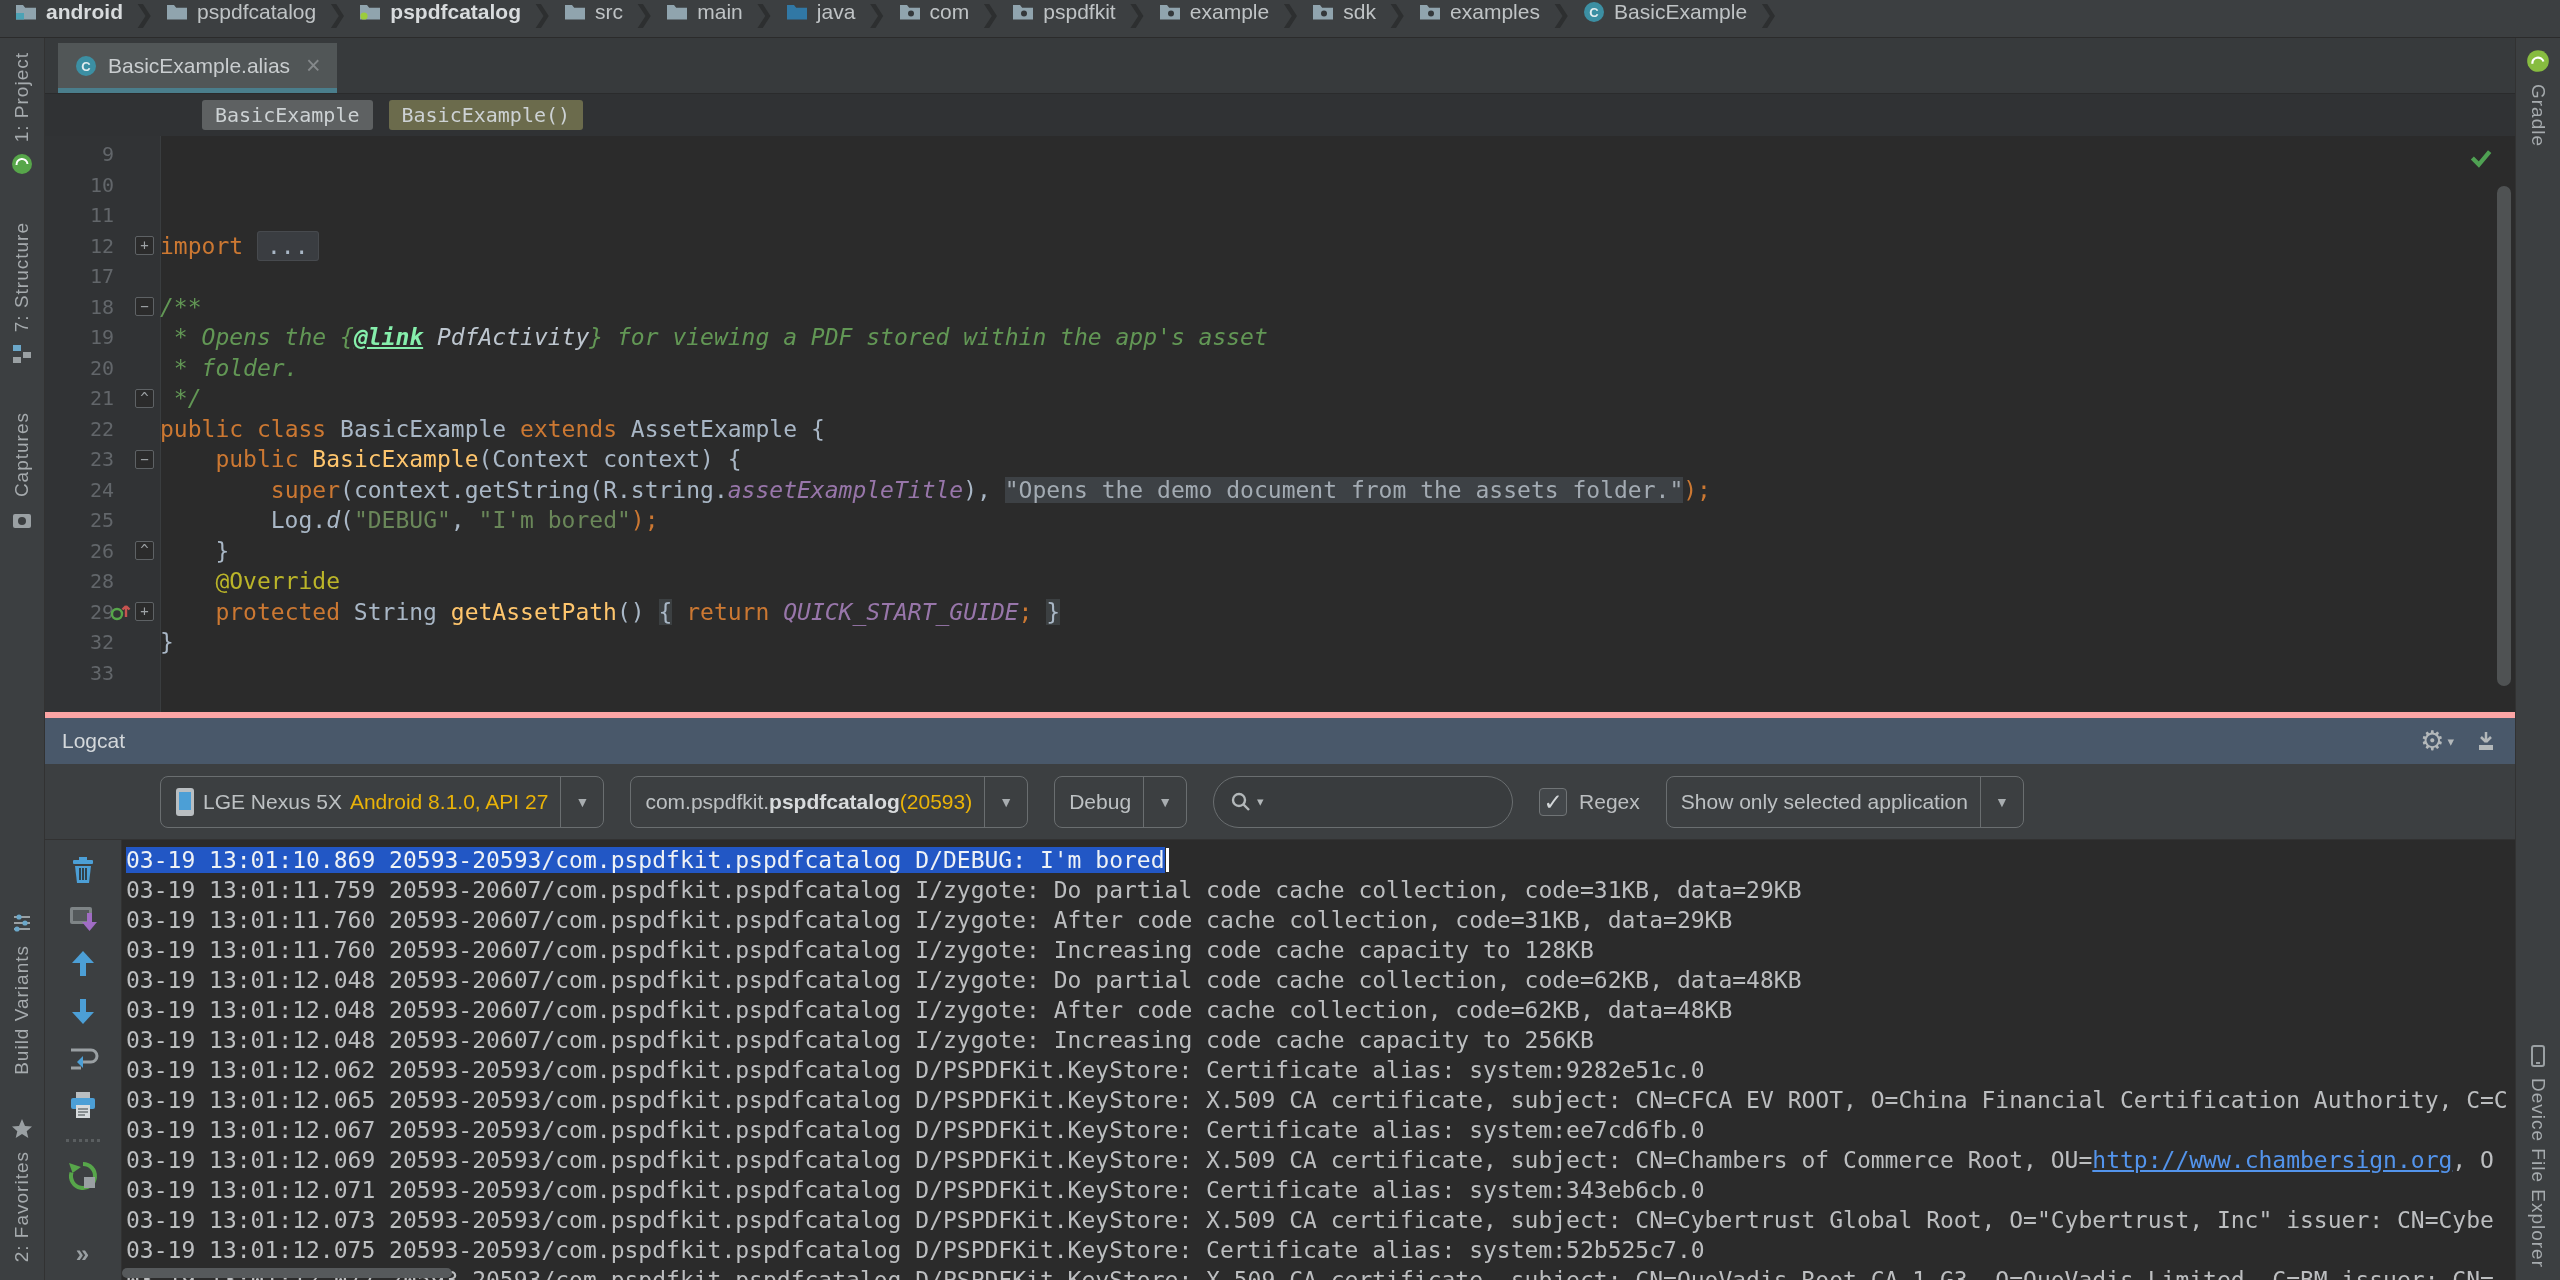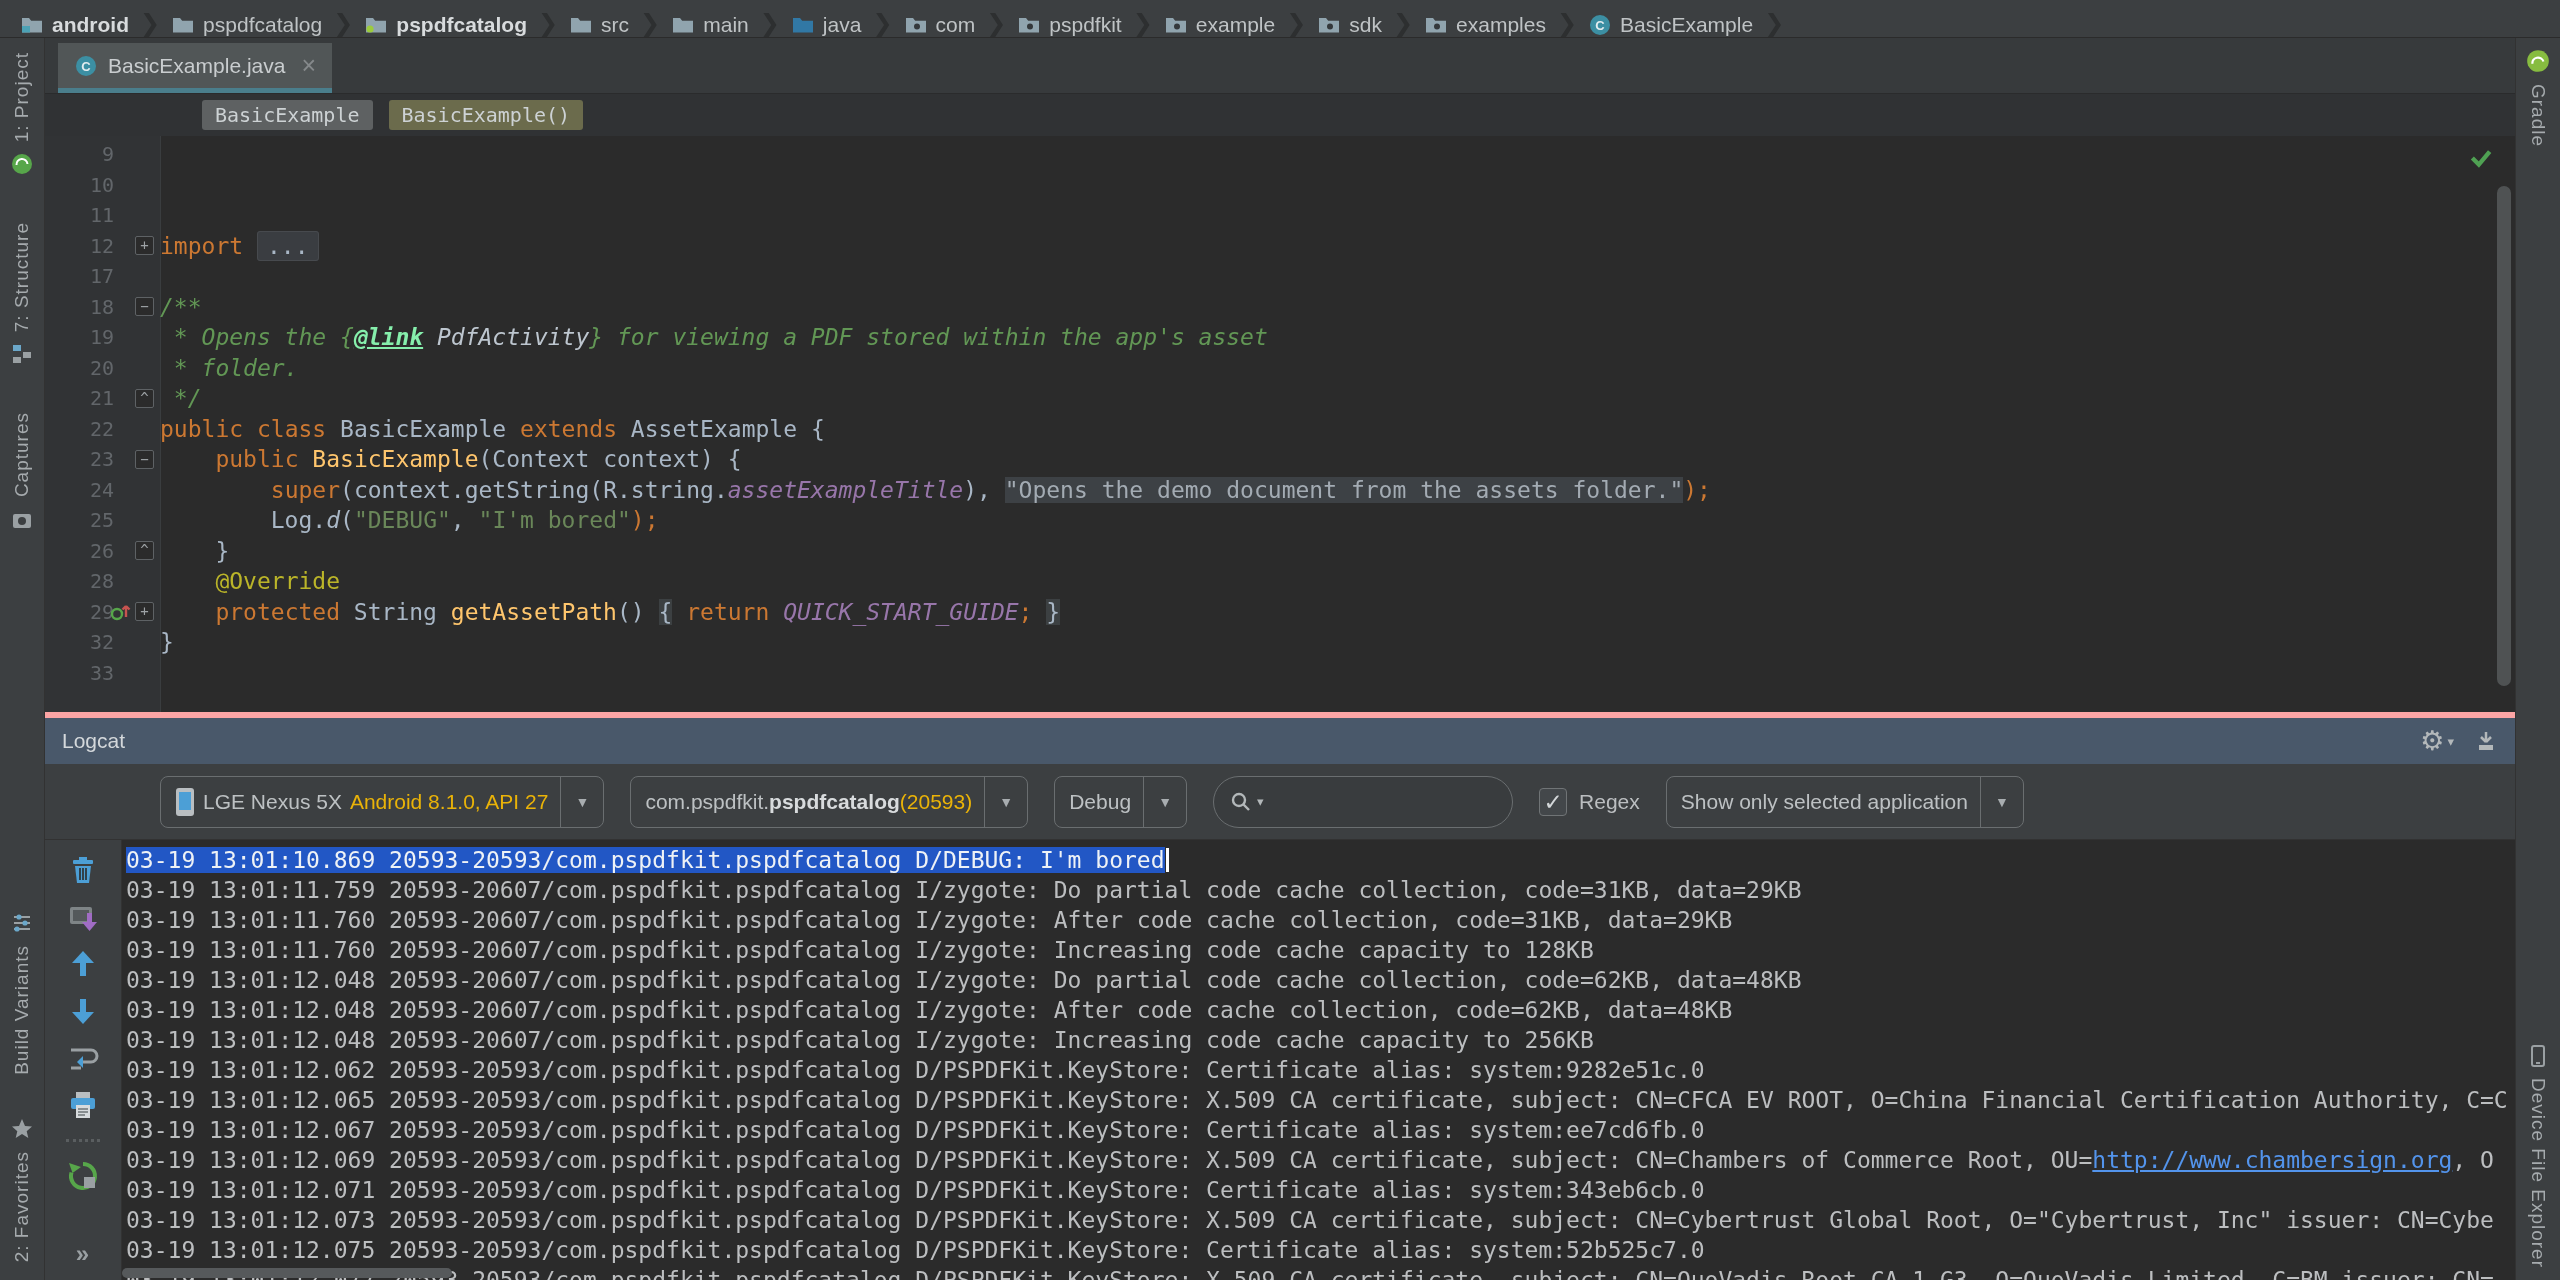--- a/index.html
+++ b/index.html
@@ -2,21 +2,21 @@
 <html><head>
 <meta charset="utf-8">
 <style>
   html,body{margin:0;padding:0;background:#2B2B2B;width:2560px;height:1280px;overflow:hidden}
   .app{position:relative;width:2560px;height:1280px;background:#3C3F41;color:#BBBEC0;
        font-family:"Liberation Sans","DejaVu Sans",sans-serif;font-size:21px}
   svg{display:block}
 
   
   .topbar{position:absolute;left:0;top:0;width:100%;height:38px;background:#3C3F41;
-          border-bottom:1px solid #2B2B2B;display:flex;align-items:flex-end;padding-left:20px;
+          border-bottom:1px solid #2B2B2B;display:flex;align-items:flex-start;padding-left:14px;
           box-sizing:border-box;z-index:6;overflow:hidden}
   .tb-item{display:flex;align-items:center;gap:8px;color:#BFC3C5;white-space:nowrap}
   .tb-item.bold{font-weight:bold;color:#D8DBDD}
   .tb-sep{color:#2D2F30;font-size:24px;font-weight:bold;margin:0 11px}
   .tb-ic{width:24px;height:24px}
 
   
   .stripe{position:absolute;top:38px;bottom:0;width:44px;background:#3C3F41;display:flex;
           flex-direction:column;align-items:center;z-index:5}
   .stripe.left{left:0;border-right:1px solid #323232}
@@ -285,21 +285,21 @@
   <div class="center">
 
     <div class="tabbar">
       <div class="tab">
         <span>
           <svg width="24" height="24" viewBox="0 0 24 24">
               <circle cx="12" cy="12" r="10" fill="#3C8FA3"></circle>
               <text x="12" y="16.5" font-size="13" font-weight="bold" fill="#E2ECEF" text-anchor="middle" font-family="sans-serif">C</text>
             </svg>
         </span>
-        <span>BasicExample.java</span>
+        <span>BasicExample.alias</span>
         <span class="tclose">×</span>
       </div>
     </div>
 
     <div class="crumbsrow" id="crumbs">
         <span class="crumb class">BasicExample</span>
         <span class="crumb method">BasicExample()</span>
       </div>
 
     <div class="editor">

